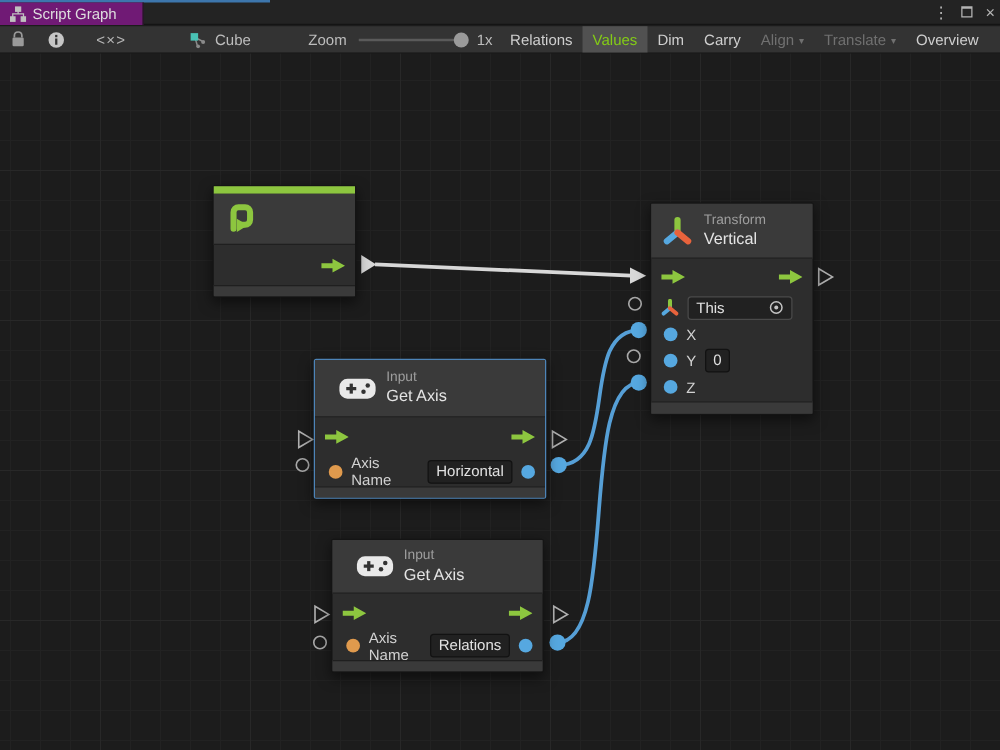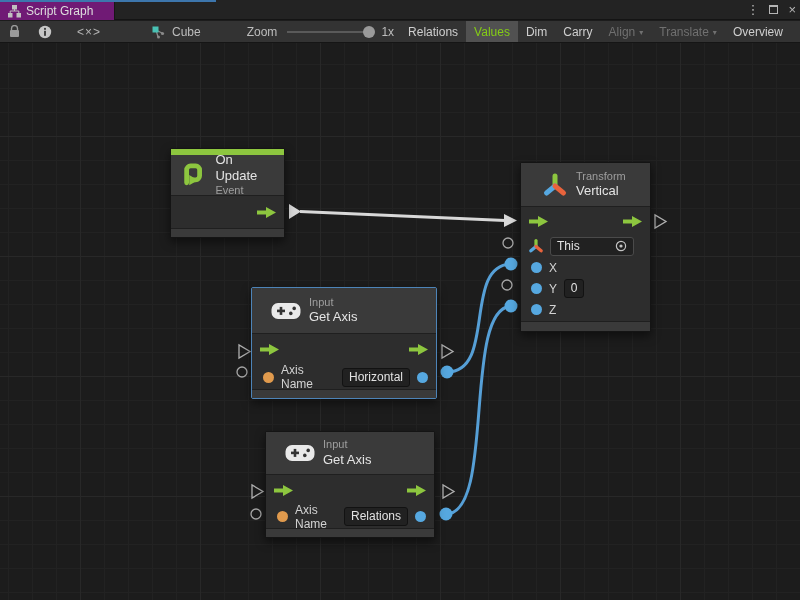--- a/index.html
+++ b/index.html
@@ -194,35 +194,31 @@
       <circle cx="446" cy="471" r="6.5" fill="var(--port-blue)"></circle>
     </svg>
 
     <div class="node" style="left:170px;top:105px;width:115px;height:90px;">
       <div class="accent-bar"></div>
       <div class="node-header" style="height:41px;padding:0 7px;">
         <svg width="30" height="30" viewBox="0 0 34 34">
           <path d="M10 26 L10 11 a4.5 4.5 0 0 1 4.5-4.5 h6 a4.5 4.5 0 0 1 4.5 4.5 v7 a4.5 4.5 0 0 1-4.5 4.5 h-4" fill="none" stroke="var(--green)" stroke-width="5.5" stroke-linecap="round"></path>
           <polygon points="13,17 13,29 23,23" fill="var(--green)"></polygon>
         </svg>
-        <div class="node-titles">
-          <span class="node-title">On Update</span>
-          <span class="node-type">Event</span>
-        </div>
       </div>
       <div class="flow-row" style="height:32px;justify-content:flex-end;">
         <svg width="19" height="13" viewBox="0 0 19 13">
           <path d="M0 4.5 h9 V1 L19 6.5 L9 12 V8.5 H0 Z" fill="var(--green)"></path>
         </svg>
       </div>
       <div class="node-footer" style="height:9px;"></div>
     </div>
 
     <div class="node" style="left:520px;top:119px;width:131px;height:170px;">
-      <div class="node-header" style="height:44px;padding:0 21px;">
+      <div class="node-header" style="height:44px;padding:0 8px;">
         <svg width="26" height="26" viewBox="0 0 26 26">
           <g stroke-width="5" stroke-linecap="round" fill="none">
             <line x1="13" y1="14" x2="13" y2="4" stroke="var(--green)"></line>
             <line x1="13" y1="14" x2="4.5" y2="21" stroke="var(--port-blue)"></line>
             <line x1="13" y1="14" x2="21.5" y2="21" stroke="var(--gizmo-orange)"></line>
           </g>
         </svg>
         <div class="node-titles">
           <span class="node-type">Transform</span>
           <span class="node-title">Vertical</span>

